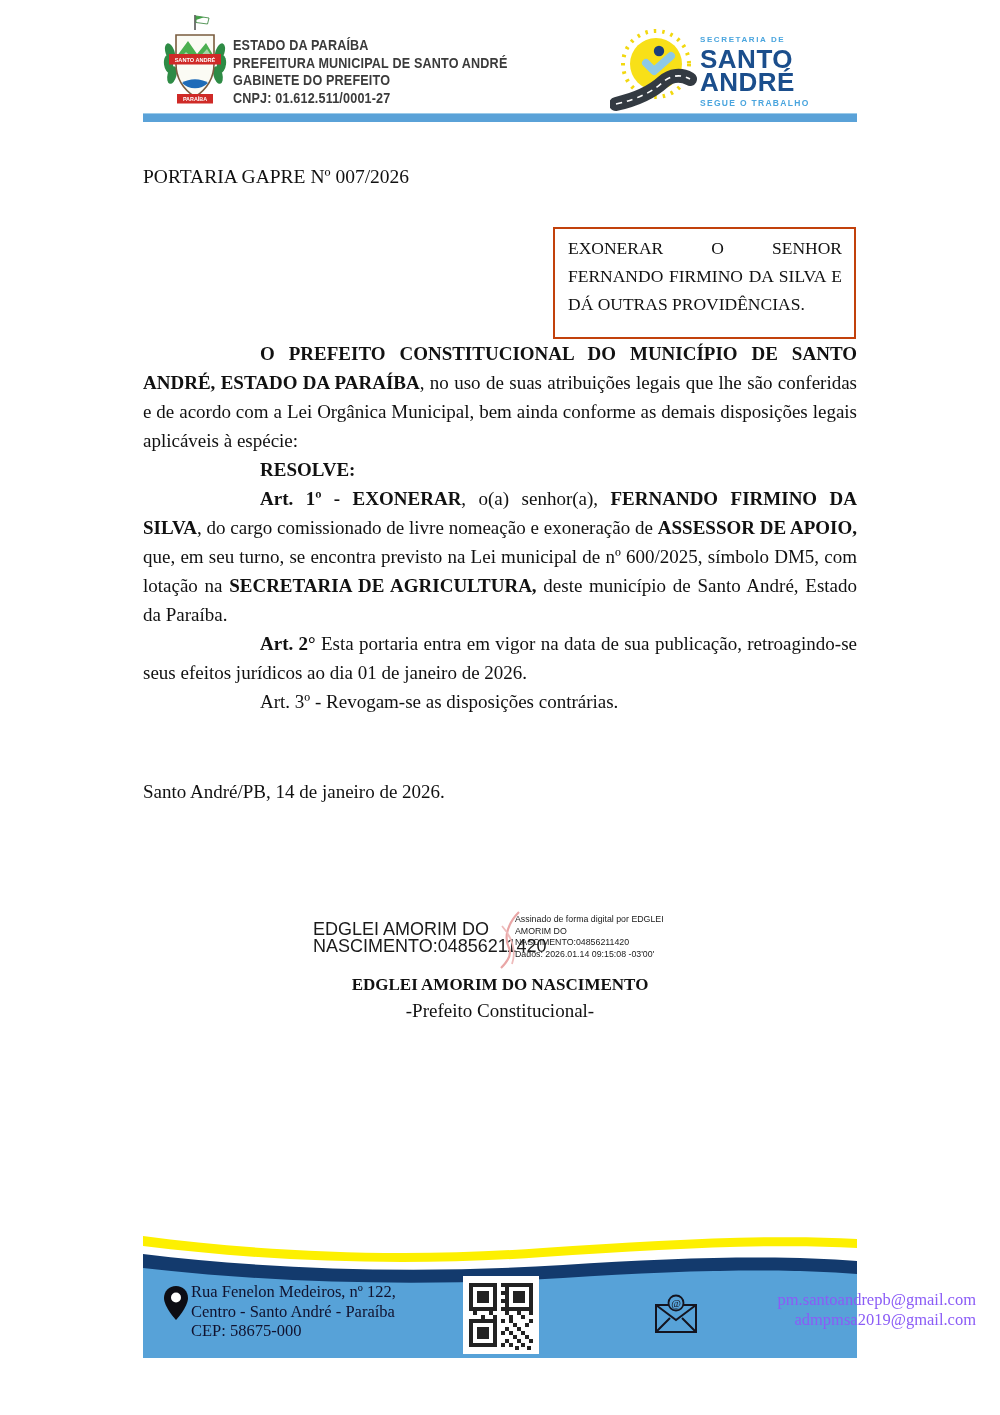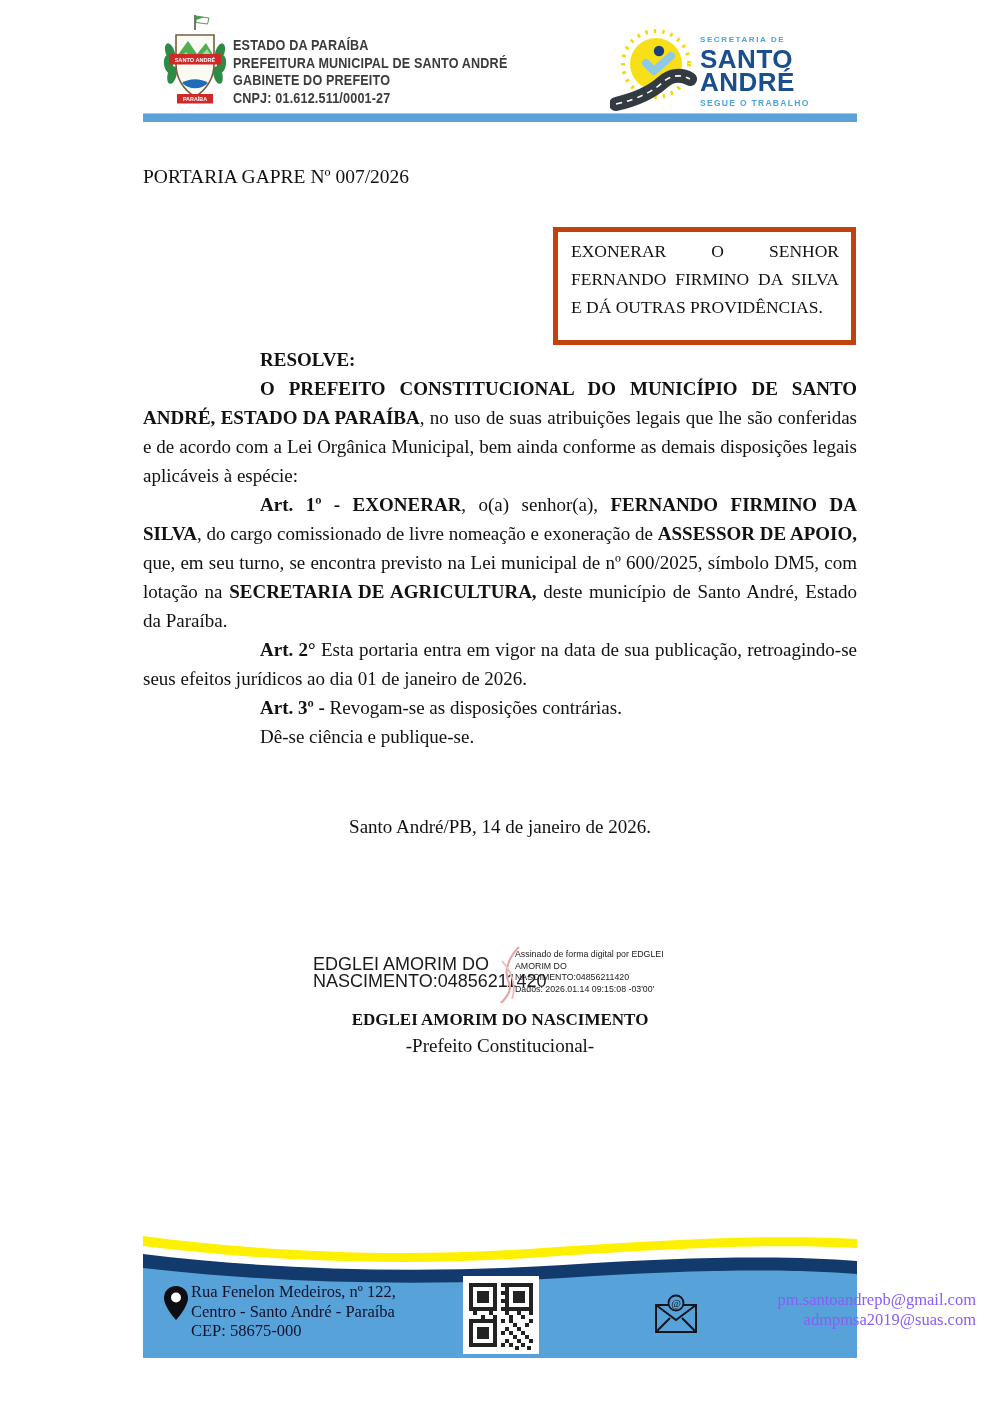--- a/index.html
+++ b/index.html
@@ -15,30 +15,30 @@
   .logo-text{position:absolute;left:700px;top:36px;font-family:"Liberation Sans",sans-serif;line-height:1;}
   .logo-pref{font-size:8px;font-weight:bold;color:#4aa5de;letter-spacing:1.6px;margin-bottom:4px;}
   .logo-name{font-size:26px;font-weight:bold;color:#1b4e8c;letter-spacing:.5px;line-height:23px;}
   .logo-tag{font-size:8.5px;font-weight:bold;color:#4aa5de;letter-spacing:1.3px;margin-top:5px;}
   .header-bar{position:absolute;left:143px;top:113px;width:714px;height:8px;background:#5aa2d8;
               border-top:1px solid #9ccbe9;}
 
   
   .content{position:absolute;left:143px;top:162px;width:714px;font-size:19px;line-height:29px;}
   .doc-title{font-weight:normal;font-size:19.5px;margin:0;}
-  .summary-box{box-sizing:border-box;width:303px;margin:36px 1px 0 auto;border:5px solid #c2410c;
+  .summary-box{box-sizing:border-box;width:303px;margin:36px 1px 0 auto;border:2px solid #c2410c;
                padding:5px 12px 19px 13px;font-size:17.5px;line-height:28px;text-align:justify;}
   p.body-par{margin:0;text-align:justify;text-indent:117px;}
   .preamble{margin-top:67px;}
   .resolve{margin-top:11px;font-weight:bold;text-indent:0;text-align:left;}
   .art1{margin-top:17px;}
   .art2{margin-top:1px;}
   .art3{margin-top:12px;text-align:left;}
   .closing{margin-top:18px;text-align:left;}
-  .dateline{margin:61px 0 0 0;text-align:center;}
+  .dateline{margin:61px 0 0 0;text-align:left;}
 
   
   .sig-block{margin-top:104px;text-align:center;}
   .stamp{display:inline-flex;align-items:flex-start;text-align:left;position:relative;
          font-family:"Liberation Sans",sans-serif;color:#1a1a1a;}
   .stamp-left{width:180px;font-size:18px;line-height:17px;padding-top:11px;}
   .flourish{margin:0 2px 0 6px;flex:0 0 auto;}
   .stamp-right{width:172px;font-size:8.8px;line-height:11.5px;padding-top:4px;margin-left:-12px;}
   .sig-name{font-weight:bold;font-size:17px;line-height:26px;margin-top:2px;}
   .sig-role{font-size:19px;line-height:26px;}
@@ -108,31 +108,30 @@
     <div class="logo-tag">SEGUE O TRABALHO</div>
   </div>
 
   <div class="header-bar"></div>
 
   <div class="content">
     <h1 class="doc-title">PORTARIA GAPRE Nº 007/2026</h1>
 
     <div class="summary-box">EXONERAR O SENHOR FERNANDO FIRMINO DA SILVA E DÁ OUTRAS PROVIDÊNCIAS.</div>
 
+    <p class="body-par preamble"><span style="font-weight: bold;">O PREFEITO CONSTITUCIONAL DO MUNICÍPIO DE SANTO ANDRÉ, ESTADO DA PARAÍBA</span><span>, no uso de suas atribuições legais que lhe são conferidas e de acordo com a Lei Orgânica Municipal, bem ainda conforme as demais disposições legais aplicáveis à espécie:</span></p>
+
     <p class="body-par resolve">RESOLVE:</p>
 
-    <p class="body-par preamble"><span style="font-weight: bold;">O PREFEITO CONSTITUCIONAL DO MUNICÍPIO DE SANTO ANDRÉ, ESTADO DA PARAÍBA</span><span>, no uso de suas atribuições legais que lhe são conferidas e de acordo com a Lei Orgânica Municipal, bem ainda conforme as demais disposições legais aplicáveis à espécie:</span></p>
-
     <p class="body-par art1"><span style="font-weight: bold;">Art. 1º - EXONERAR</span><span>, o(a) senhor(a), </span><span style="font-weight: bold;">FERNANDO FIRMINO DA SILVA</span><span>, do cargo comissionado de livre nomeação e exoneração de </span><span style="font-weight: bold;">ASSESSOR DE APOIO,</span><span> que, em seu turno, se encontra previsto na Lei municipal de nº 600/2025, símbolo DM5, com lotação na </span><span style="font-weight: bold;">SECRETARIA DE AGRICULTURA,</span><span> deste município de Santo André, Estado da Paraíba.</span></p>
 
     <p class="body-par art2"><span style="font-weight: bold;">Art. 2°</span><span> Esta portaria entra em vigor na data de sua publicação, retroagindo-se seus efeitos jurídicos ao dia 01 de janeiro de 2026.</span></p>
 
-    <p class="body-par art3"><span style="font-weight: bold;">Art. 3º - </span><span>Revogam-se as disposições contrárias.</span></p>
-
-    <p class="body-par closing">Dê-se ciência e publique-se.</p>
+    <p class="body-par art3"><span style="font-weight: normal;">Art. 3º - </span><span>Revogam-se as disposições contrárias.</span></p>
+
 
     <p class="dateline">Santo André/PB, 14 de janeiro de 2026.</p>
 
     <div class="sig-block">
       <div class="stamp">
         <div class="stamp-left">EDGLEI AMORIM DO NASCIMENTO:04856211420</div>
         <svg class="flourish" width="26" height="60" viewBox="0 0 26 60">
           <path d="M20,2 C10,12 4,26 10,38 C13,44 8,52 2,58" fill="none" stroke="#e9a6a6" stroke-width="2.2"></path>
           <path d="M3,16 C12,26 18,40 13,54" fill="none" stroke="#eebbbb" stroke-width="1.8"></path>
         </svg>
@@ -189,17 +188,17 @@
 
     <svg class="envelope" width="46" height="40" viewBox="0 0 46 40">
       <rect x="3" y="11" width="40" height="27" fill="none" stroke="#14141f" stroke-width="2"></rect>
       <path d="M3,11 L23,26 L43,11" fill="none" stroke="#14141f" stroke-width="2"></path>
       <path d="M3,38 L17,24 M43,38 L29,24" fill="none" stroke="#14141f" stroke-width="2"></path>
       <circle cx="23" cy="9" r="7.5" fill="#57a2d8" stroke="#14141f" stroke-width="1.8"></circle>
       <text x="23" y="12.5" text-anchor="middle" font-family="Liberation Serif, serif" font-size="10.5" fill="#14141f">@</text>
     </svg>
     <div class="emails">
         <div>pm.santoandrepb@gmail.com</div>
-        <div>admpmsa2019@suas.com</div>
+        <div>admpmsa2019@gmail.com</div>
       </div>
   </div>
 
 </div>
 
 </body></html>

